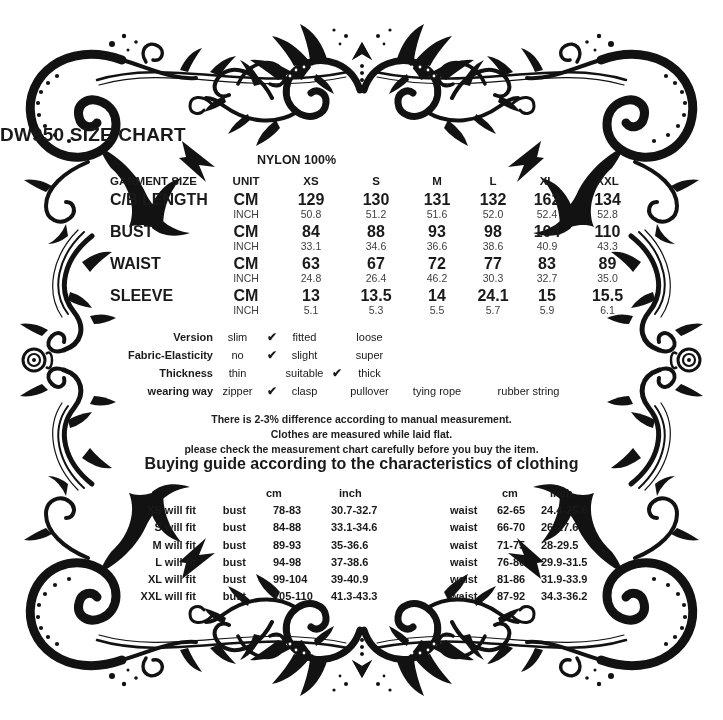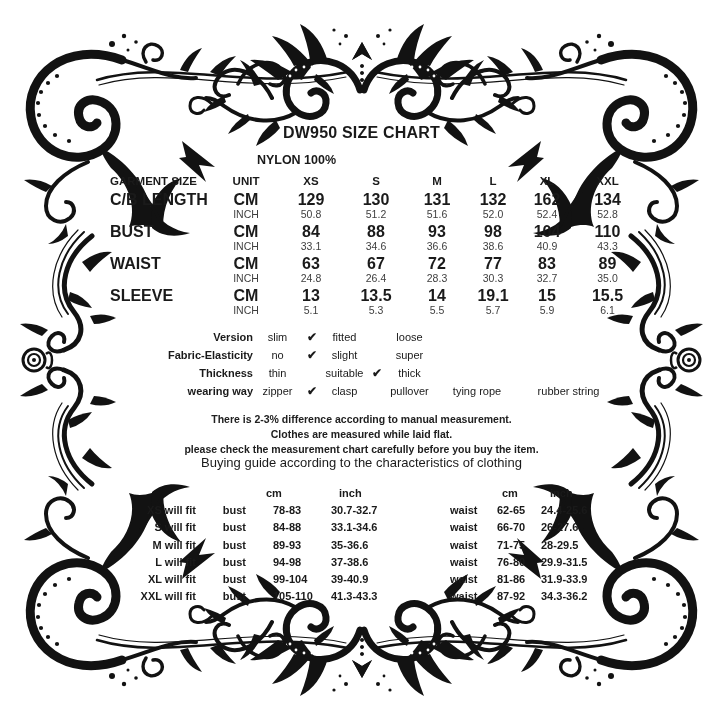--- a/index.html
+++ b/index.html
@@ -1,38 +1,38 @@
 <!DOCTYPE html>
 <html><head>
 <meta charset="utf-8">
 <style>
   html,body{margin:0;padding:0;background:#ffffff;}
   body{font-family:"Liberation Sans",sans-serif;color:#1a1a1a;}
   .page{position:relative;width:723px;height:720px;background:#ffffff;overflow:hidden;}
   .border-svg{position:absolute;left:0;top:0;width:723px;height:720px;pointer-events:none;}
   .abs{position:absolute;}
-  .title{top:124px;left:0;width:723px;text-align:center;font-size:16px;font-weight:bold;letter-spacing:.2px;}
+  .title{top:124px;left:0;width:723px;text-align:left;font-size:19px;font-weight:bold;letter-spacing:.2px;}
   .subtitle{top:153px;left:0;width:593px;text-align:center;font-size:12.5px;font-weight:bold;}
   
   .size-table{top:172px;left:110px;width:530px;}
   .st-row{display:grid;grid-template-columns:105px 62px 68px 62px 60px 52px 56px 65px;align-items:center;height:16px;}
   .st-row>div{text-align:center;}
   .st-row>.c-label{text-align:left;}
   .st-header{height:17px;font-weight:bold;font-size:11.5px;}
   .st-cm{margin-top:2px;font-weight:bold;font-size:16px;}
   .st-inch{height:14px;color:#3e3e3e;font-size:10.5px;}
   
   .attrs{top:328px;left:63px;font-size:11px;}
-  .at-row{display:grid;grid-template-columns:150px 49px 20px 45px 20px 45px 90px 93px;height:18px;align-items:center;padding-left:40px;}
+  .at-row{display:grid;grid-template-columns:150px 49px 20px 45px 20px 45px 90px 93px;height:18px;align-items:center;}
   .at-row>div{text-align:center;}
   .at-row>.at-label{text-align:right;font-weight:bold;}
   .at-check{font-size:12px;font-weight:bold;}
   
   .notes{top:412px;left:0;width:723px;text-align:center;font-size:10.5px;font-weight:600;line-height:15px;color:#202020;}
-  .guide-heading{top:455px;left:0;width:723px;text-align:center;font-size:13px;font-weight:normal;}
+  .guide-heading{top:455px;left:0;width:723px;text-align:center;font-size:16px;font-weight:bold;}
   
   .guide{top:484px;left:130px;font-size:11px;font-weight:bold;}
   .g-row{display:grid;grid-template-columns:66px 50px 76px 97px 73px 48px 79px;height:17.3px;align-items:center;}
   .g-row>div{text-align:left;}
   .g-size{text-align:right !important;}
   .g-bust{text-align:right !important;}
   .g-lcm{padding-left:27px;}
   .g-linch{padding-left:9px;}
   .g-waist{padding-left:31px;}
   .g-rcm{padding-left:5px;}
@@ -223,32 +223,32 @@
         <div>72</div>
         <div>77</div>
         <div>83</div>
         <div>89</div>
       </div>
       <div class="st-row st-inch">
         <div class="c-label"></div>
         <div class="c-unit">INCH</div>
         <div>24.8</div>
         <div>26.4</div>
-        <div>28.3</div>
+        <div>46.2</div>
         <div>30.3</div>
         <div>32.7</div>
         <div>35.0</div>
       </div>
       <div class="st-row st-cm">
         <div class="c-label">SLEEVE</div>
         <div class="c-unit">CM</div>
         <div>13</div>
         <div>13.5</div>
         <div>14</div>
-        <div>19.1</div>
+        <div>24.1</div>
         <div>15</div>
         <div>15.5</div>
       </div>
       <div class="st-row st-inch">
         <div class="c-label"></div>
         <div class="c-unit">INCH</div>
         <div>5.1</div>
         <div>5.3</div>
         <div>5.5</div>
         <div>5.7</div>

